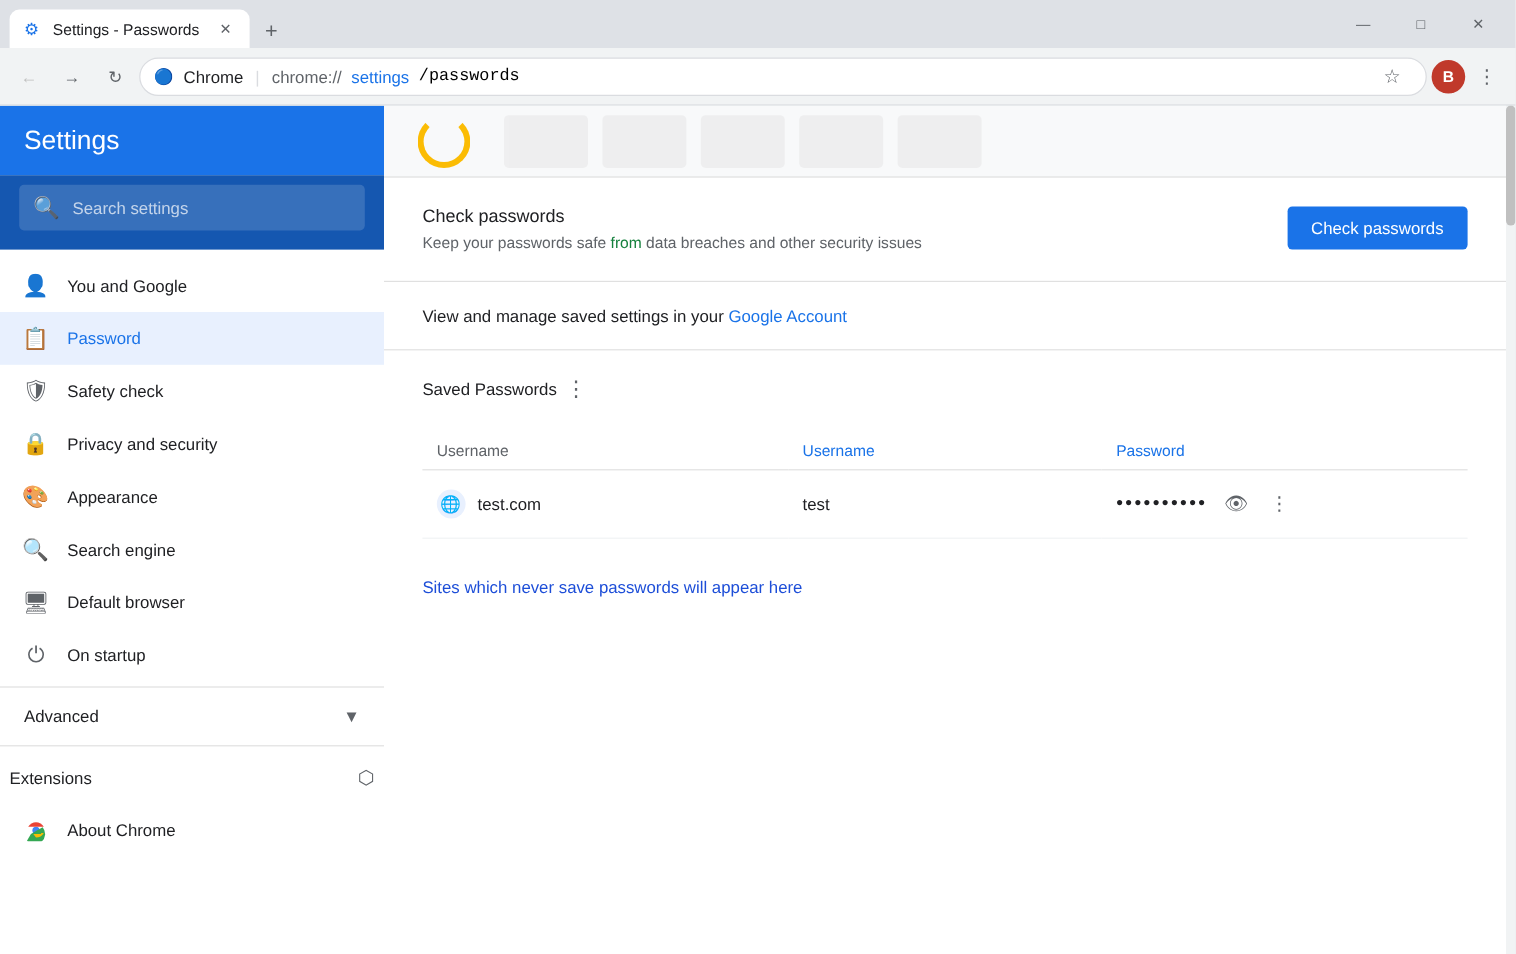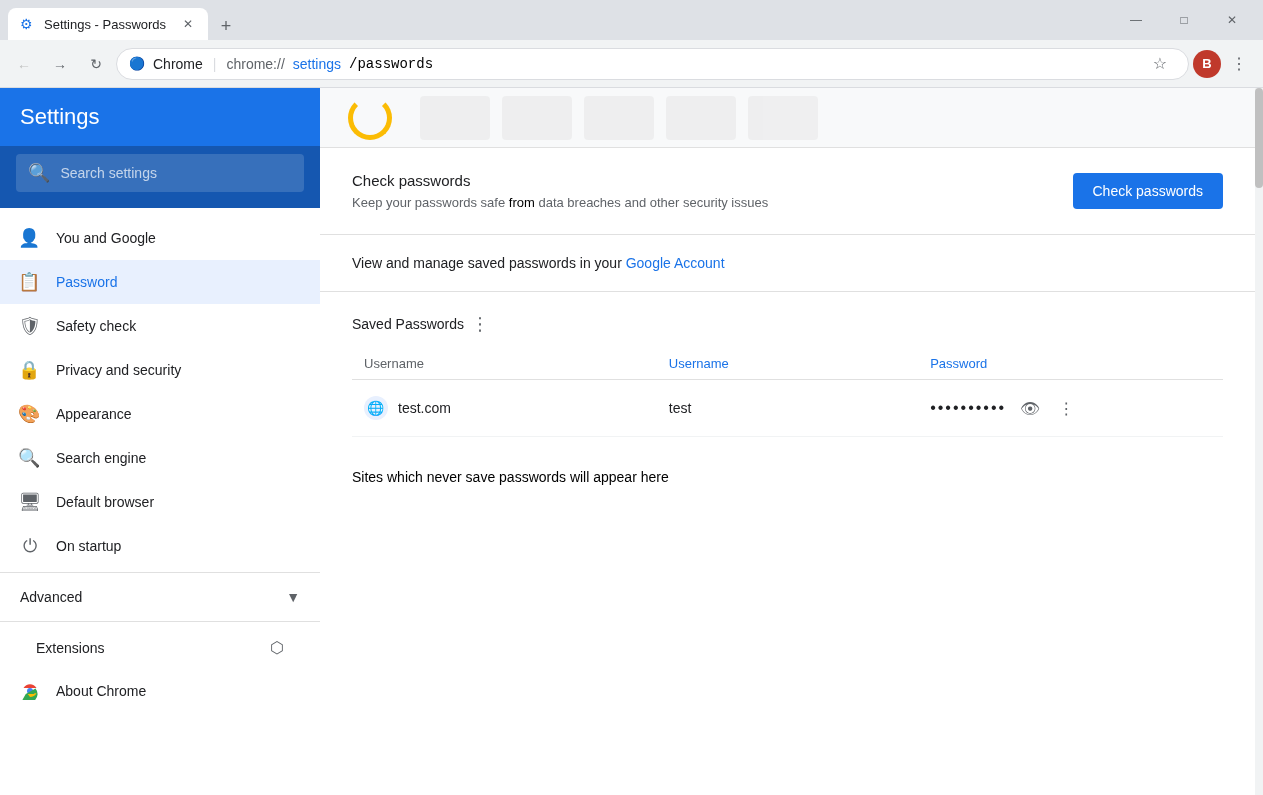--- a/index.html
+++ b/index.html
@@ -43,64 +43,64 @@
     .search-icon-svg { color: rgba(255,255,255,0.8); font-size: 18px; }
     .sidebar-nav { flex: 1; padding: 8px 0; }
     .nav-item { display: flex; align-items: center; gap: 16px; padding: 12px 20px; cursor: pointer; color: #202124; font-size: 14px; font-weight: 400; }
     .nav-item.active { color: #1a73e8; background: #e8f0fe; }
     .nav-item .nav-icon { width: 20px; height: 20px; display: flex; align-items: center; justify-content: center; font-size: 18px; color: #5f6368; flex-shrink: 0; }
     .nav-item.active .nav-icon { color: #1a73e8; }
     .nav-item .nav-label { flex: 1; }
     .nav-divider { height: 1px; background: #e0e0e0; margin: 4px 0; }
     .nav-item-advanced { display: flex; align-items: center; gap: 16px; padding: 12px 20px; cursor: pointer; color: #202124; font-size: 14px; }
     .nav-item-advanced .chevron { margin-left: auto; font-size: 14px; color: #5f6368; }
-    .nav-item-ext { display: flex; align-items: center; gap: 4px; padding: 12px 36px; cursor: pointer; color: #202124; font-size: 14px; }
+    .nav-item-ext { display: flex; align-items: center; gap: 4px; padding: 12px 8px; cursor: pointer; color: #202124; font-size: 14px; }
     .nav-item-ext .ext-icon { font-size: 16px; color: #5f6368; }
 
     
     .content { flex: 1; background: #fff; overflow-y: auto; position: relative; }
     .content-inner { padding: 0; }
 
     
     .top-images { height: 60px; background: #f8f9fa; border-bottom: 1px solid #e0e0e0; display: flex; align-items: center; padding: 8px 20px; gap: 20px; overflow: hidden; }
     .sync-icon { width: 60px; height: 50px; display: flex; align-items: center; justify-content: center; }
     .sync-ring { width: 44px; height: 44px; border-radius: 50%; border: 5px solid #fbbc04; border-top-color: transparent; }
 
     
-    .check-passwords-section { padding: 24px 32px; border-bottom: 1px solid #e0e0e0; display: flex; align-items: center; justify-content: space-between; }
+    .check-passwords-section { padding: 24px 32px; border-bottom: 1px solid #e0e0e0; display: flex; align-items: flex-start; justify-content: space-between; }
     .check-pw-text h3 { font-size: 15px; font-weight: 500; color: #202124; margin-bottom: 6px; }
     .check-pw-text p { font-size: 13px; color: #5f6368; }
     .check-pw-text p span.from { color: #d93025; }
     .check-pw-btn { background: #1a73e8; color: white; border: none; border-radius: 4px; padding: 10px 20px; font-size: 14px; font-weight: 500; cursor: pointer; white-space: nowrap; margin-left: 40px; flex-shrink: 0; }
 
     
     .account-link-section { padding: 20px 32px; border-bottom: 1px solid #e0e0e0; font-size: 14px; color: #202124; }
     .account-link-section a { color: #1a73e8; text-decoration: none; }
 
     
     .saved-passwords-section { padding: 16px 32px 0; }
-    .saved-passwords-header { display: flex; align-items: center; justify-content: flex-start; margin-bottom: 8px; }
+    .saved-passwords-header { display: flex; align-items: center; justify-content: flex-start; margin-bottom: 20px; }
     .saved-passwords-title { font-size: 14px; font-weight: 500; color: #202124; }
     .more-btn { width: 32px; height: 32px; border-radius: 50%; display: flex; align-items: center; justify-content: center; cursor: pointer; font-size: 18px; color: #5f6368; }
 
     
     .pw-table { width: 100%; border-collapse: collapse; }
     .pw-table th { text-align: left; padding: 8px 12px; font-size: 13px; font-weight: 400; color: #5f6368; border-bottom: 1px solid #e0e0e0; }
     .pw-table td { padding: 12px 12px; font-size: 14px; color: #202124; vertical-align: middle; }
     .pw-table tr { border-bottom: 1px solid #f1f3f4; }
     .website-cell { display: flex; align-items: center; gap: 10px; }
     .site-icon { width: 24px; height: 24px; border-radius: 50%; background: #e8f0fe; display: flex; align-items: center; justify-content: center; font-size: 14px; color: #5f6368; }
     .password-dots { font-size: 16px; letter-spacing: 2px; color: #202124; }
     .pw-actions { display: flex; align-items: center; gap: 4px; }
     .pw-action-btn { width: 32px; height: 32px; border-radius: 50%; display: flex; align-items: center; justify-content: center; cursor: pointer; font-size: 16px; color: #5f6368; border: none; background: transparent; }
 
     
     .never-saved-section { padding: 24px 32px; }
     .never-saved-title { font-size: 14px; font-weight: 500; color: #202124; margin-bottom: 12px; }
-    .never-saved-empty { font-size: 14px; color: #000000; padding: 8px 0; }
+    .never-saved-empty { font-size: 14px; color: #1d4ed8; padding: 8px 0; }
 
     
     .content::-webkit-scrollbar { width: 8px; }
     .content::-webkit-scrollbar-track { background: #f1f3f4; }
     .content::-webkit-scrollbar-thumb { background: #c0c0c0; border-radius: 4px; }
 
     .sidebar::-webkit-scrollbar { width: 4px; }
     .sidebar::-webkit-scrollbar-thumb { background: #c0c0c0; }
   </style>
 </head>
@@ -240,28 +240,28 @@
             <div style="width:70px; height:44px; background:#e0e0e0; border-radius:4px;"></div>
             <div style="width:70px; height:44px; background:#e0e0e0; border-radius:4px;"></div>
             <div style="width:70px; height:44px; background:#e0e0e0; border-radius:4px;"></div>
           </div>
         </div>
 
         <div class="check-passwords-section">
           <div class="check-pw-text">
             <h3>Check passwords</h3>
             <p>
-              Keep your passwords safe <span class="from" style="color:#000000;">from</span> data breaches and other security issues
+              Keep your passwords safe <span class="from" style="color:#15803d;">from</span> data breaches and other security issues
             </p>
           </div>
           <button class="check-pw-btn">Check passwords</button>
         </div>
 
         <div class="account-link-section">
-          <span>View and manage saved passwords in your </span><a href="#">Google Account</a>
+          <span>View and manage saved settings in your </span><a href="#">Google Account</a>
         </div>
 
         <div class="saved-passwords-section">
           <div class="saved-passwords-header">
             <span class="saved-passwords-title">Saved Passwords</span>
             <div class="more-btn">⋮</div>
           </div>
 
           <table class="pw-table">
             <thead>

